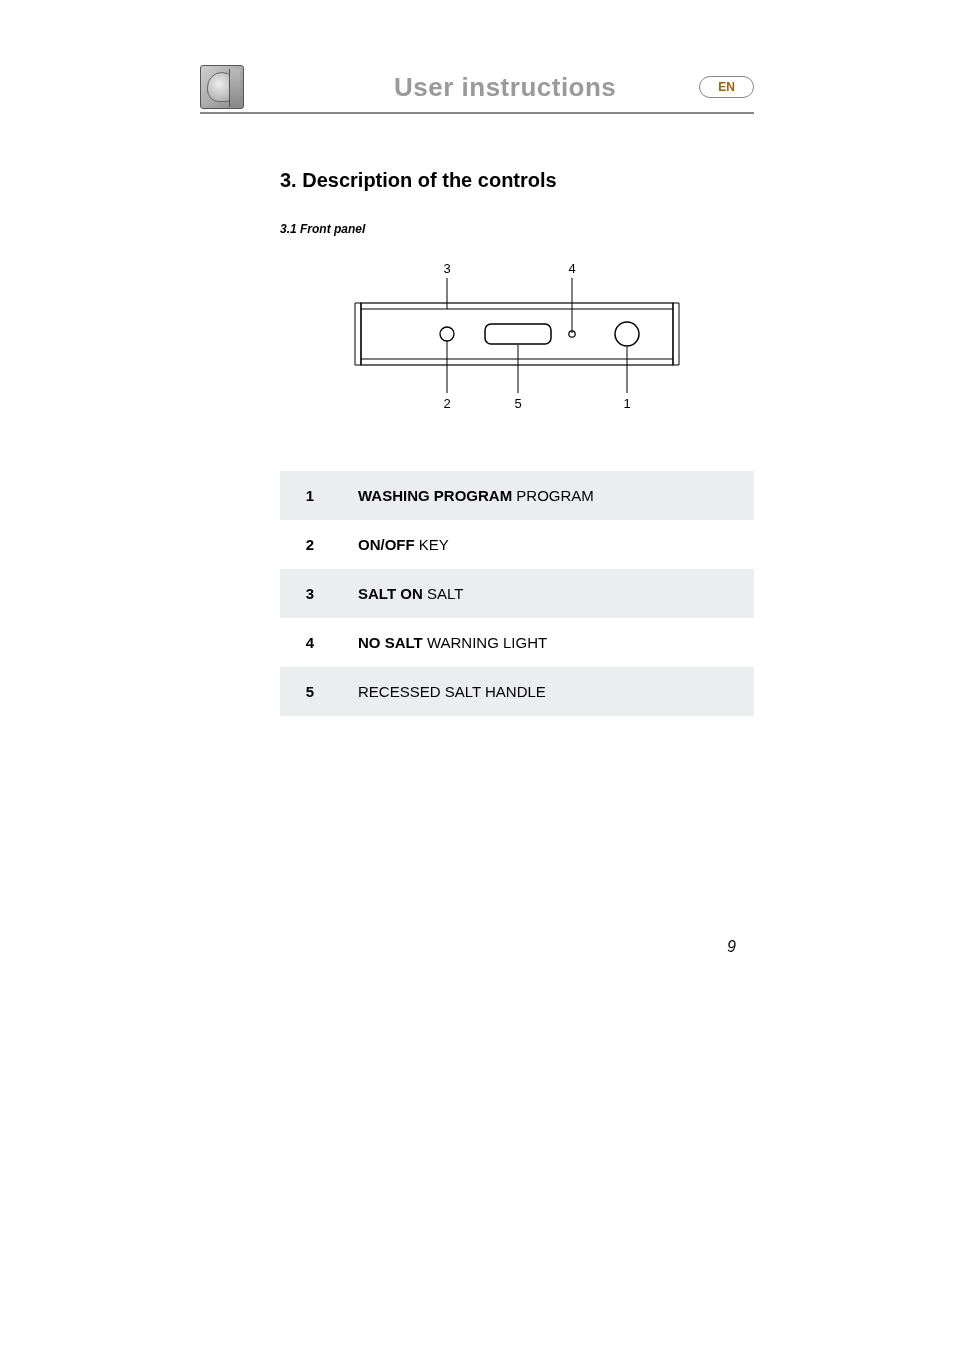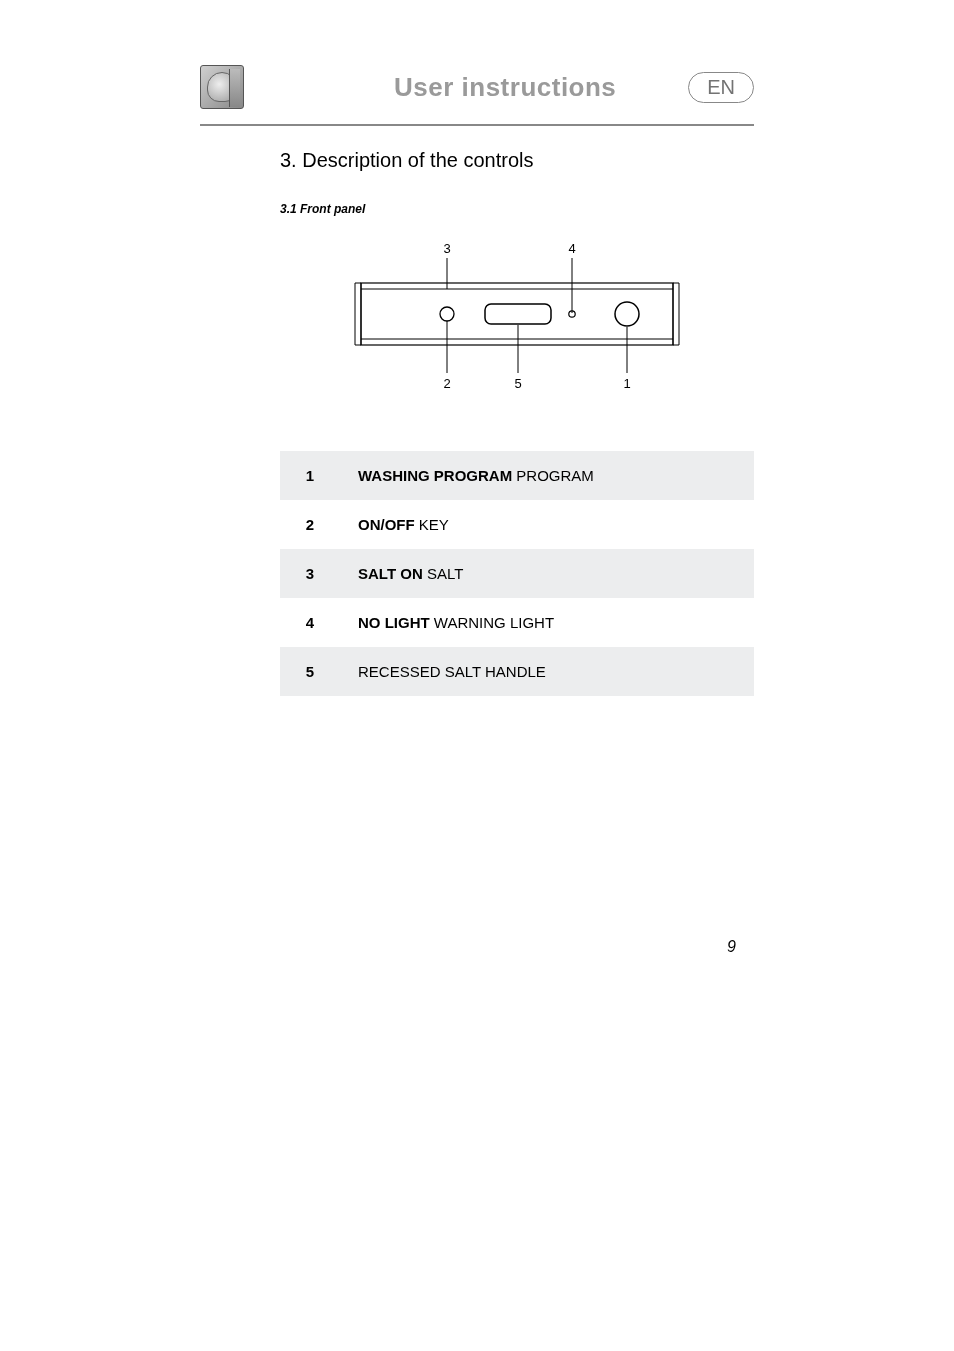--- a/index.html
+++ b/index.html
@@ -17,23 +17,23 @@
     }
     .page {
       padding: 65px 200px 0 200px;
       position: relative;
       height: 100%;
     }
     .header-row {
       display: flex;
       align-items: center;
       justify-content: space-between;
-      padding-bottom: 15px;
+      padding-bottom: 3px;
       border-bottom: 2px solid #888;
-      margin-bottom: 23px;
+      margin-bottom: 55px;
     }
     .header-left {
       display: flex;
       align-items: center;
       gap: 150px;
     }
     .appliance-icon {
       width: 44px;
       height: 44px;
       background: linear-gradient(135deg, #d0d0d0, #888);
@@ -66,31 +66,31 @@
     .header-title {
       font-size: 26px;
       font-weight: bold;
       color: #9a9a9a;
       letter-spacing: 0.5px;
     }
     .lang-badge {
       border: 1.5px solid #888;
       border-radius: 50px;
       padding: 3px 18px;
-      font-size: 20px;
-      font-weight: normal;
-      color: #737373;
+      font-size: 12px;
+      font-weight: bold;
+      color: #a16207;
       position: relative;
     }
     .content {
       padding-left: 80px;
     }
     .section-title {
       font-size: 20px;
-      font-weight: normal;
+      font-weight: bold;
       margin-bottom: 30px;
     }
     .subsection-title {
       font-size: 12px;
       font-weight: bold;
       font-style: italic;
       margin-bottom: 25px;
     }
     .intro-text {
       font-size: 15px;
@@ -196,21 +196,21 @@
           <tr class="even">
             <td class="num-cell">2</td>
             <td class="desc-cell"><span class="bold">ON/OFF</span><span> KEY</span></td>
           </tr>
           <tr class="odd">
             <td class="num-cell">3</td>
             <td class="desc-cell"><span class="bold">SALT ON</span><span> SALT</span></td>
           </tr>
           <tr class="even">
             <td class="num-cell">4</td>
-            <td class="desc-cell"><span class="bold">NO LIGHT</span><span> WARNING LIGHT</span></td>
+            <td class="desc-cell"><span class="bold">NO SALT</span><span> WARNING LIGHT</span></td>
           </tr>
           <tr class="odd">
             <td class="num-cell">5</td>
             <td class="desc-cell"><span>RECESSED SALT HANDLE</span></td>
           </tr>
         </tbody>
     </table>
   </div>
 
   <div class="page-num">9</div>

